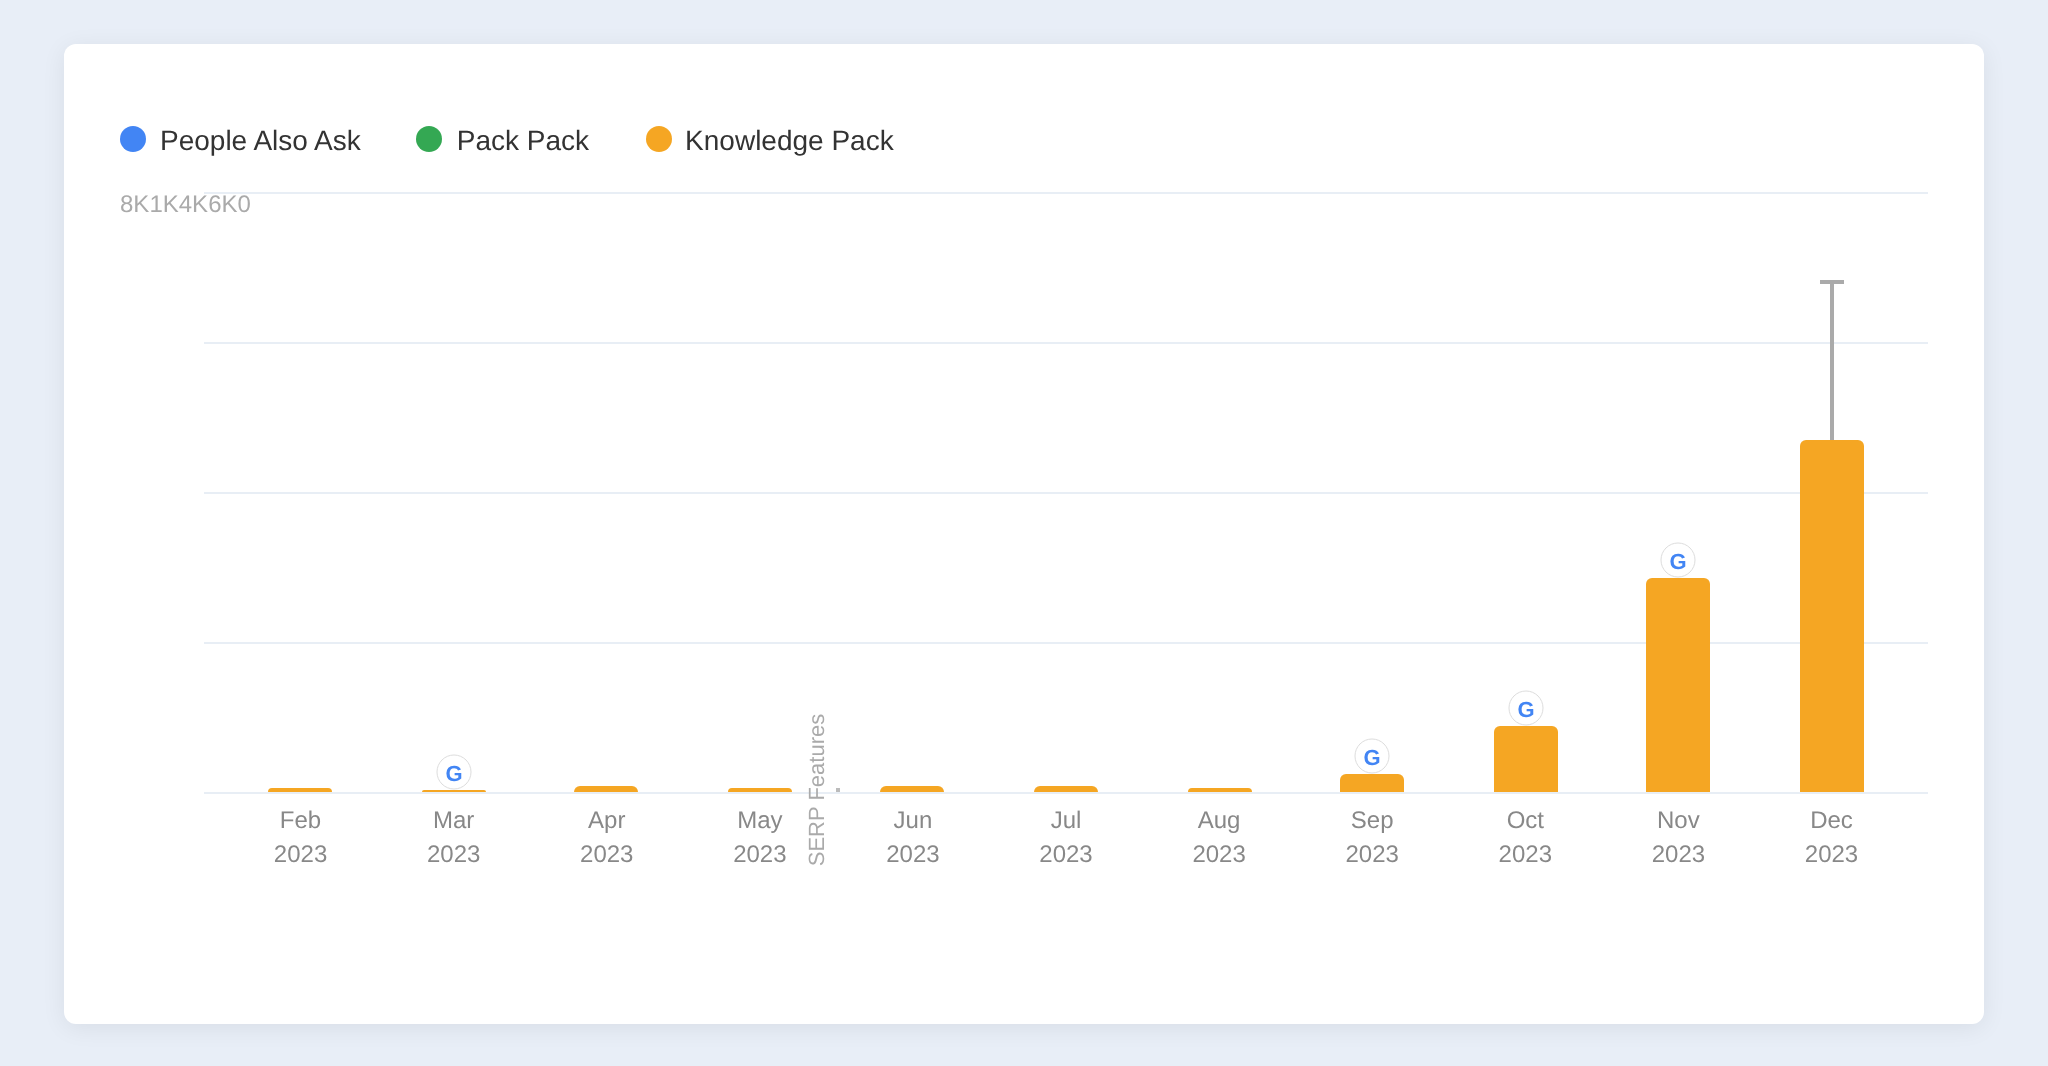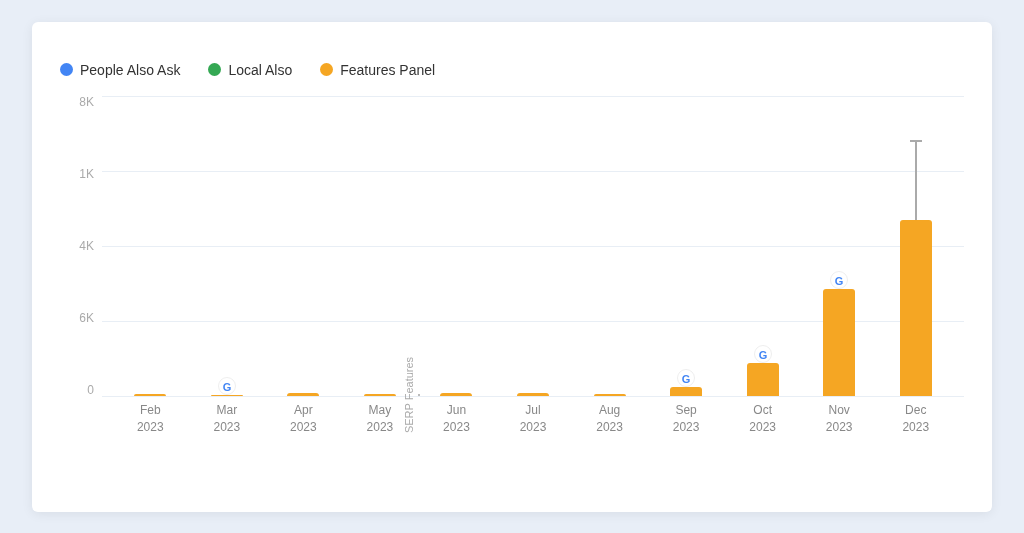--- a/index.html
+++ b/index.html
@@ -58,23 +58,23 @@
       width: 100%;
       height: 340px;
     }
     .y-axis {
       position: absolute;
       left: 0;
       top: 0;
       bottom: 40px;
       width: 42px;
       display: flex;
-      flex-direction: column;
+      flex-direction: row;
       justify-content: space-between;
-      align-items: flex-end;
+      align-items: flex-start;
       padding-right: 8px;
     }
     .y-label {
       font-size: 12px;
       color: #aaa;
       line-height: 1;
     }
     .grid-and-bars {
       position: absolute;
       left: 42px;
@@ -157,25 +157,25 @@
   </div>
 
   <div class="legend">
 
   <div class="legend-item">
         <span class="legend-dot" style="background:#4285f4"></span>
     <span>People Also Ask</span>
       </div>
       <div class="legend-item">
         <span class="legend-dot" style="background:#34a853"></span>
-    <span>Local Also</span>
+    <span>Pack Pack</span>
       </div>
       <div class="legend-item">
         <span class="legend-dot" style="background:#f5a623"></span>
-    <span>Features Panel</span>
+    <span>Knowledge Pack</span>
       </div>
     </div>
 
   <div class="chart-area">
     <div class="y-axis">
 
     <span class="y-label">8K</span>
         <span class="y-label">1K</span>
         <span class="y-label">4K</span>
         <span class="y-label">6K</span>

